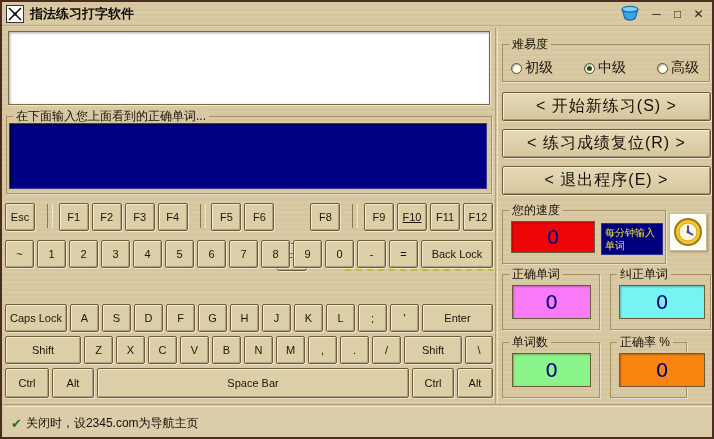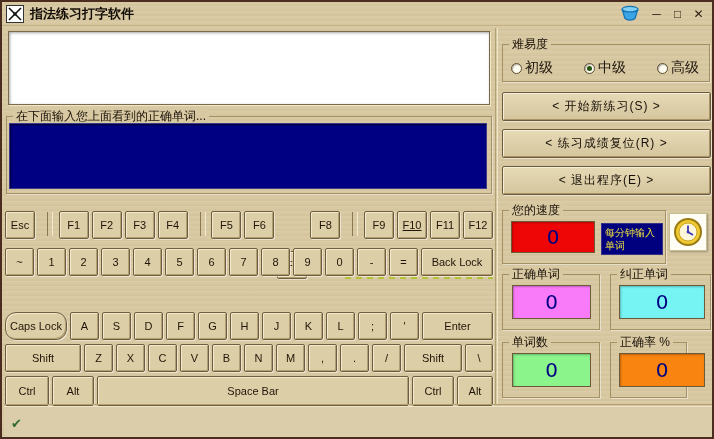--- a/index.html
+++ b/index.html
@@ -23,21 +23,21 @@
   
   .display-box{
     position:absolute;left:6px;top:29px;width:482px;height:74px;background:#ffffff;
     border:1px solid #7a6a46;box-shadow:inset 1px 1px 3px rgba(0,0,0,.35), 1px 1px 0 #efe6cb;
   }
   .groupbox{position:absolute;border:1px solid #a39063;box-shadow:1px 1px 0 rgba(255,255,255,.45);}
   .gb-label{position:absolute;top:-8px;left:6px;font-size:12px;line-height:14px;background:#d8c9a2;padding:0 3px;white-space:nowrap;color:#181008;}
   .input-group{left:4px;top:114px;width:486px;height:78px;}
   .typing-area{position:absolute;left:2px;top:6px;width:478px;height:66px;background:#000082;border:1px solid #3b3b8c;box-shadow:inset 1px 1px 2px rgba(0,0,0,.6);}
   
-  .keyboard{position:absolute;left:3px;top:205px;width:568px;height:202px;padding-left:11px;}
+  .keyboard{position:absolute;left:3px;top:197px;width:568px;height:202px;padding-left:11px;}
   .krow{position:absolute;left:0;width:488px;display:flex;gap:3px;}
   .key{
     height:100%;background:#dccea7;border:1px solid #6e5e3c;border-radius:2px;
     box-shadow:inset 1px 1px 0 #f2e9d0, inset -1px -1px 0 #b19e72, 1px 1px 0 rgba(255,255,255,.5);
     display:flex;align-items:center;justify-content:center;
     font-size:11px;color:#201507;cursor:pointer;flex:0 0 auto;white-space:nowrap;
   }
   .kspacer{position:relative;flex:1 1 auto;}
   .kspacer::after{content:"";position:absolute;left:50%;top:1px;bottom:3px;width:4px;border-left:1px solid #8a7850;border-right:1px solid #f2e9d0;}
   .guide-orange{outline:2px dashed #dd7722;outline-offset:0;}
@@ -53,21 +53,21 @@
   .radio-row{display:flex;justify-content:space-between;padding:14px 10px 0 8px;}
   .radio-item{display:flex;align-items:center;gap:3px;cursor:pointer;}
   .radio{width:11px;height:11px;border-radius:50%;background:#fffdf0;border:1px solid #5c4c2e;box-shadow:inset 1px 1px 1px rgba(0,0,0,.3);}
   .radio-item.selected .radio::after{content:"";display:block;width:5px;height:5px;margin:2px;border-radius:50%;background:#23520f;}
   .radio-label{font-size:14px;}
   .panel-btn{
     position:absolute;left:500px;width:209px;height:29px;
     background:linear-gradient(#e6dab6,#d4c59d);
     border:1px solid #6b5b3a;border-radius:2px;
     box-shadow:inset 1px 1px 0 #f5eed8, inset -1px -1px 0 #a79367, 1px 1px 0 rgba(255,255,255,.5);
-    font-size:12px;color:#181008;display:flex;align-items:center;justify-content:center;cursor:pointer;letter-spacing:1px;
+    font-size:16px;color:#181008;display:flex;align-items:center;justify-content:center;cursor:pointer;letter-spacing:1px;
   }
   .speed-group{left:500px;top:208px;width:164px;height:54px;}
   .stat-box{
     position:absolute;border:1px solid #6b5b3a;box-shadow:inset 1px 1px 2px rgba(0,0,0,.25);
     display:flex;align-items:center;justify-content:center;
     font-family:"DejaVu Sans",sans-serif;font-size:20px;color:#000082;
   }
   .speed-value{left:8px;top:10px;width:84px;height:32px;}
   .speed-unit{
     position:absolute;left:98px;top:12px;width:62px;height:32px;border:1px solid #33338c;
@@ -148,21 +148,21 @@
         <div class="key" style="flex: 0 0 29px;">6</div>
         <div class="key" style="flex: 0 0 29px;">7</div>
         <div class="key" style="flex: 0 0 29px;">8</div>
         <div class="key" style="flex: 0 0 29px;">9</div>
         <div class="key" style="flex: 0 0 29px;">0</div>
         <div class="key" style="flex: 0 0 29px;">-</div>
         <div class="key" style="flex: 0 0 29px;">=</div>
         <div class="key" style="flex: 1 1 auto;">Back Lock</div>
       </div>
     <div class="krow" style="top:105px;height:28px;">
-        <div class="key" style="flex: 0 0 62px; border-radius: 11px;">Caps Lock</div>
+        <div class="key" style="flex: 0 0 62px;">Caps Lock</div>
         <div class="key" style="flex: 0 0 29px;">A</div>
         <div class="key" style="flex: 0 0 29px;">S</div>
         <div class="key" style="flex: 0 0 29px;">D</div>
         <div class="key" style="flex: 0 0 29px;">F</div>
         <div class="key" style="flex: 0 0 29px;">G</div>
         <div class="key" style="flex: 0 0 29px;">H</div>
         <div class="key" style="flex: 0 0 29px;">J</div>
         <div class="key" style="flex: 0 0 29px;">K</div>
         <div class="key" style="flex: 0 0 29px;">L</div>
         <div class="key" style="flex: 0 0 29px;">;</div>
@@ -246,15 +246,16 @@
     <span class="gb-label">单词数</span>
     <div class="stat-box inbox-1" style="background-color: rgb(139, 244, 139);">0</div>
   </div>
   <div class="groupbox stat-group-4">
     <span class="gb-label">正确率 %</span>
     <div class="stat-box inbox-2" style="background-color: rgb(249, 132, 16);">0</div>
   </div>
 
   <div class="statusbar">
     <span class="check-icon">✔</span>
+    <span class="status-text">关闭时，设2345.com为导航主页</span>
   </div>
 
 </div>
 
 </body></html>

